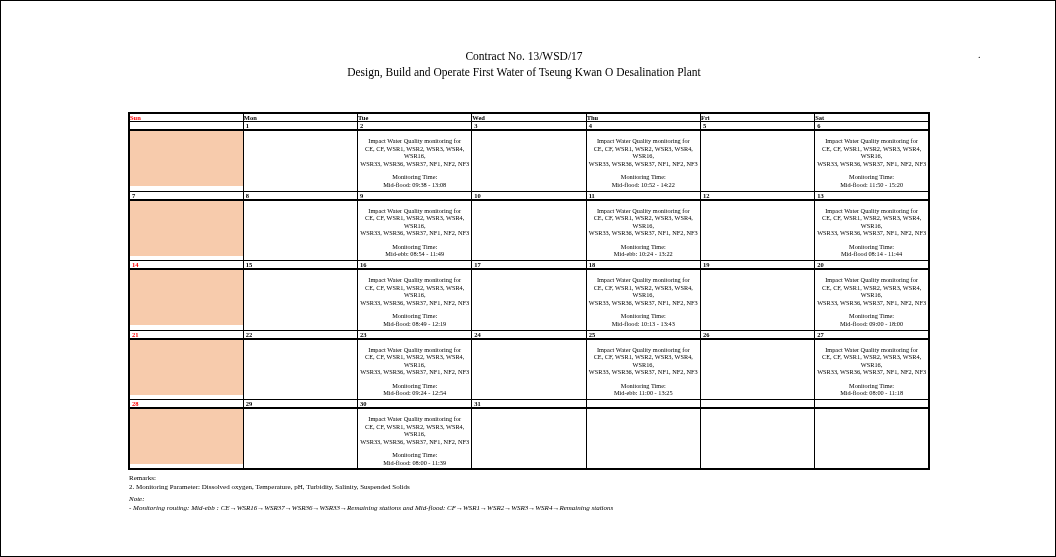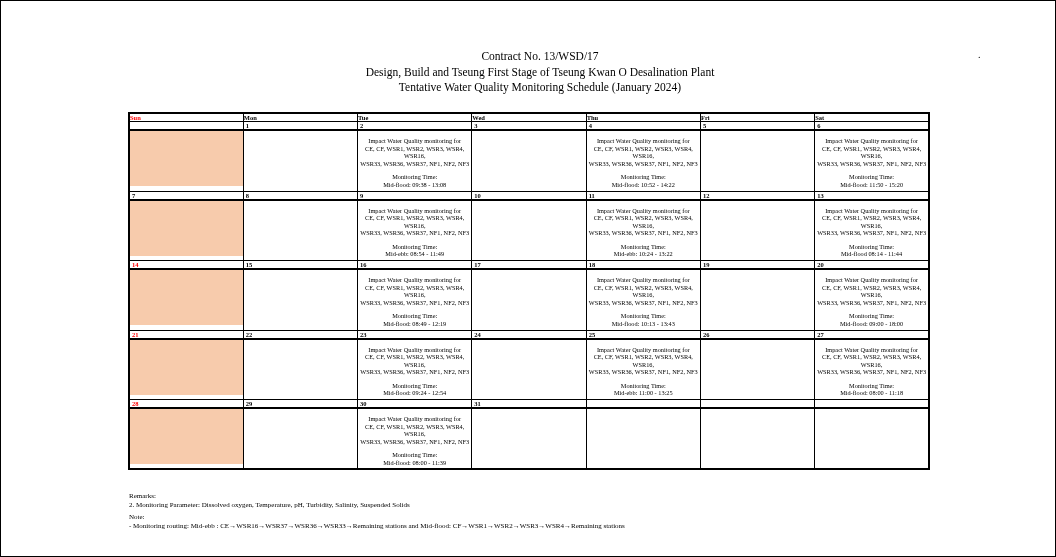--- a/index.html
+++ b/index.html
@@ -4,21 +4,21 @@
 <style>
   :root { --red:#ff0000; --peach:#f7cbac; }
   * { box-sizing:border-box; }
   html,body { margin:0; padding:0; }
   body {
     width:1056px; height:557px; position:relative; background:#ffffff;
     font-family:"Liberation Serif","DejaVu Serif",serif; color:#000;
     border:1px solid #000; overflow:hidden;
   }
   .titles {
-    position:absolute; top:48px; left:138px; width:802px;
+    position:absolute; top:48px; left:122px; width:802px;
     text-align:center; font-size:11.5px; line-height:15.5px;
   }
   .stray-dot { position:absolute; left:977px; top:48px; font-size:10px; }
   table.calendar {
     position:absolute; top:111px; left:127px; width:802px;
     border-collapse:collapse; table-layout:fixed; border:2px solid #000;
   }
   table.calendar th, table.calendar td {
     border:1px solid #000; padding:0; overflow:hidden;
   }
@@ -38,32 +38,31 @@
   .shade {
     position:absolute; top:0; left:0; right:0; height:55px;
     background:var(--peach);
   }
   .cell-text {
     position:relative; padding-top:6px; text-align:center;
     font-size:6.3px; line-height:7.6px;
   }
   .cell-text .gap { height:6px; }
   .footer {
-    position:absolute; left:128px; top:491px; width:810px;
+    position:absolute; left:128px; top:473px; width:810px;
     font-size:7px; line-height:8.5px;
   }
-  .footer .note-block { margin-top:4px; }
+  .footer .note-block { margin-top:4px;font-style:italic; }
 </style>
 </head>
 <body>
 
 <div class="titles">
   <div>Contract No. 13/WSD/17</div>
-  <div>Design, Build and Tseung First Stage of Tseung Kwan O Desalination Plant</div>
-  <div>Tentative Water Quality Monitoring Schedule (January 2024)</div>
+  <div>Design, Build and Operate First Water of Tseung Kwan O Desalination Plant</div>
 </div>
 
 <span class="stray-dot">.</span>
 
 <table class="calendar">
   <thead>
     <tr id="dow-row">
         <th class="sun">Sun</th>
         <th>Mon</th>
         <th>Tue</th>

